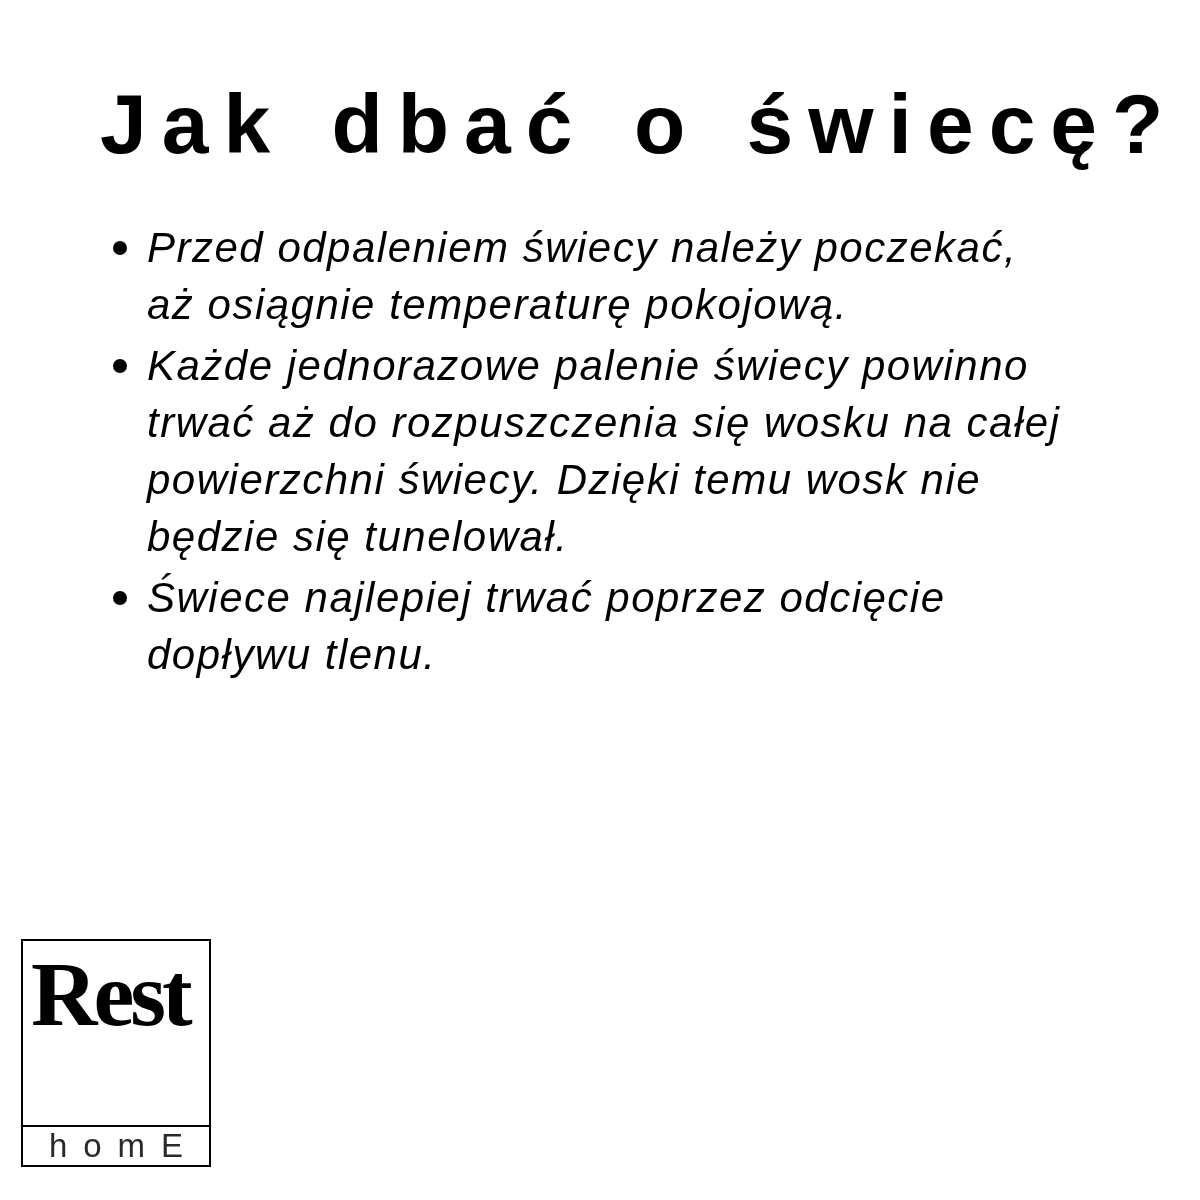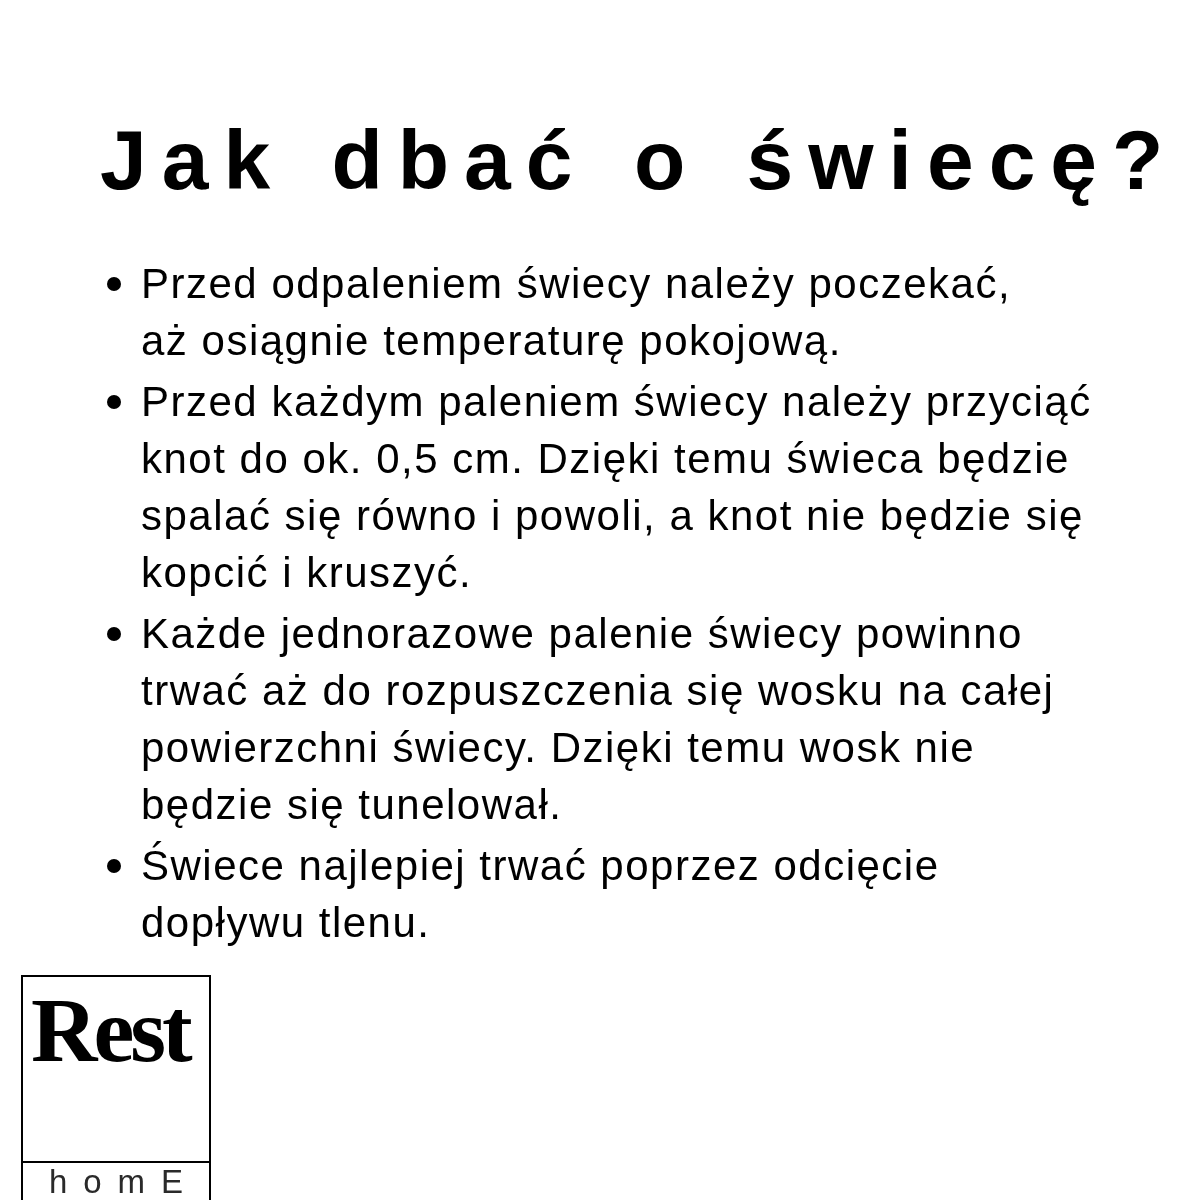--- a/index.html
+++ b/index.html
@@ -12,43 +12,43 @@
     height: 1200px;
     background: #ffffff;
     position: relative;
     overflow: hidden;
     font-family: "Liberation Sans", sans-serif;
     color: #000000;
   }
   .card {
     position: absolute;
     inset: 0;
-    margin-top: 36px;
   }
   .title {
     position: absolute;
     left: 100px;
     top: 82px;
     margin: 0;
     font-size: 84px;
     font-weight: 700;
     letter-spacing: 15px;
     word-spacing: 8px;
     line-height: 1;
     white-space: nowrap;
     color: #000000;
   }
   .tips {
     position: absolute;
-    left: 106px;
+    left: 112px;
     top: 219px;
     width: 1030px;
     margin: 0;
     padding: 0;
     list-style: none;
+    font-style: italic;
   }
   .tip {
     position: relative;
     padding-left: 35px;
     margin: 0 0 4px 0;
     font-size: 42px;
     line-height: 57px;
     letter-spacing: 1.5px;
   }
   .tip-dot {
@@ -114,27 +114,20 @@
   <h1 class="title">Jak dbać o świecę?</h1>
 
   <ul class="tips">
     <li class="tip">
       <span class="tip-dot"></span>
       <span class="tip-text">Przed odpaleniem świecy należy poczekać,
 aż osiągnie temperaturę pokojową.</span>
     </li>
     <li class="tip">
       <span class="tip-dot"></span>
-      <span class="tip-text">Przed każdym paleniem świecy należy przyciąć
-knot do ok. 0,5 cm. Dzięki temu świeca będzie
-spalać się równo i powoli, a knot nie będzie się
-kopcić i kruszyć.</span>
-    </li>
-    <li class="tip">
-      <span class="tip-dot"></span>
       <span class="tip-text">Każde jednorazowe palenie świecy powinno
 trwać aż do rozpuszczenia się wosku na całej
 powierzchni świecy. Dzięki temu wosk nie
 będzie się tunelował.</span>
     </li>
     <li class="tip">
       <span class="tip-dot"></span>
       <span class="tip-text">Świece najlepiej trwać poprzez odcięcie
 dopływu tlenu.</span>
     </li>

